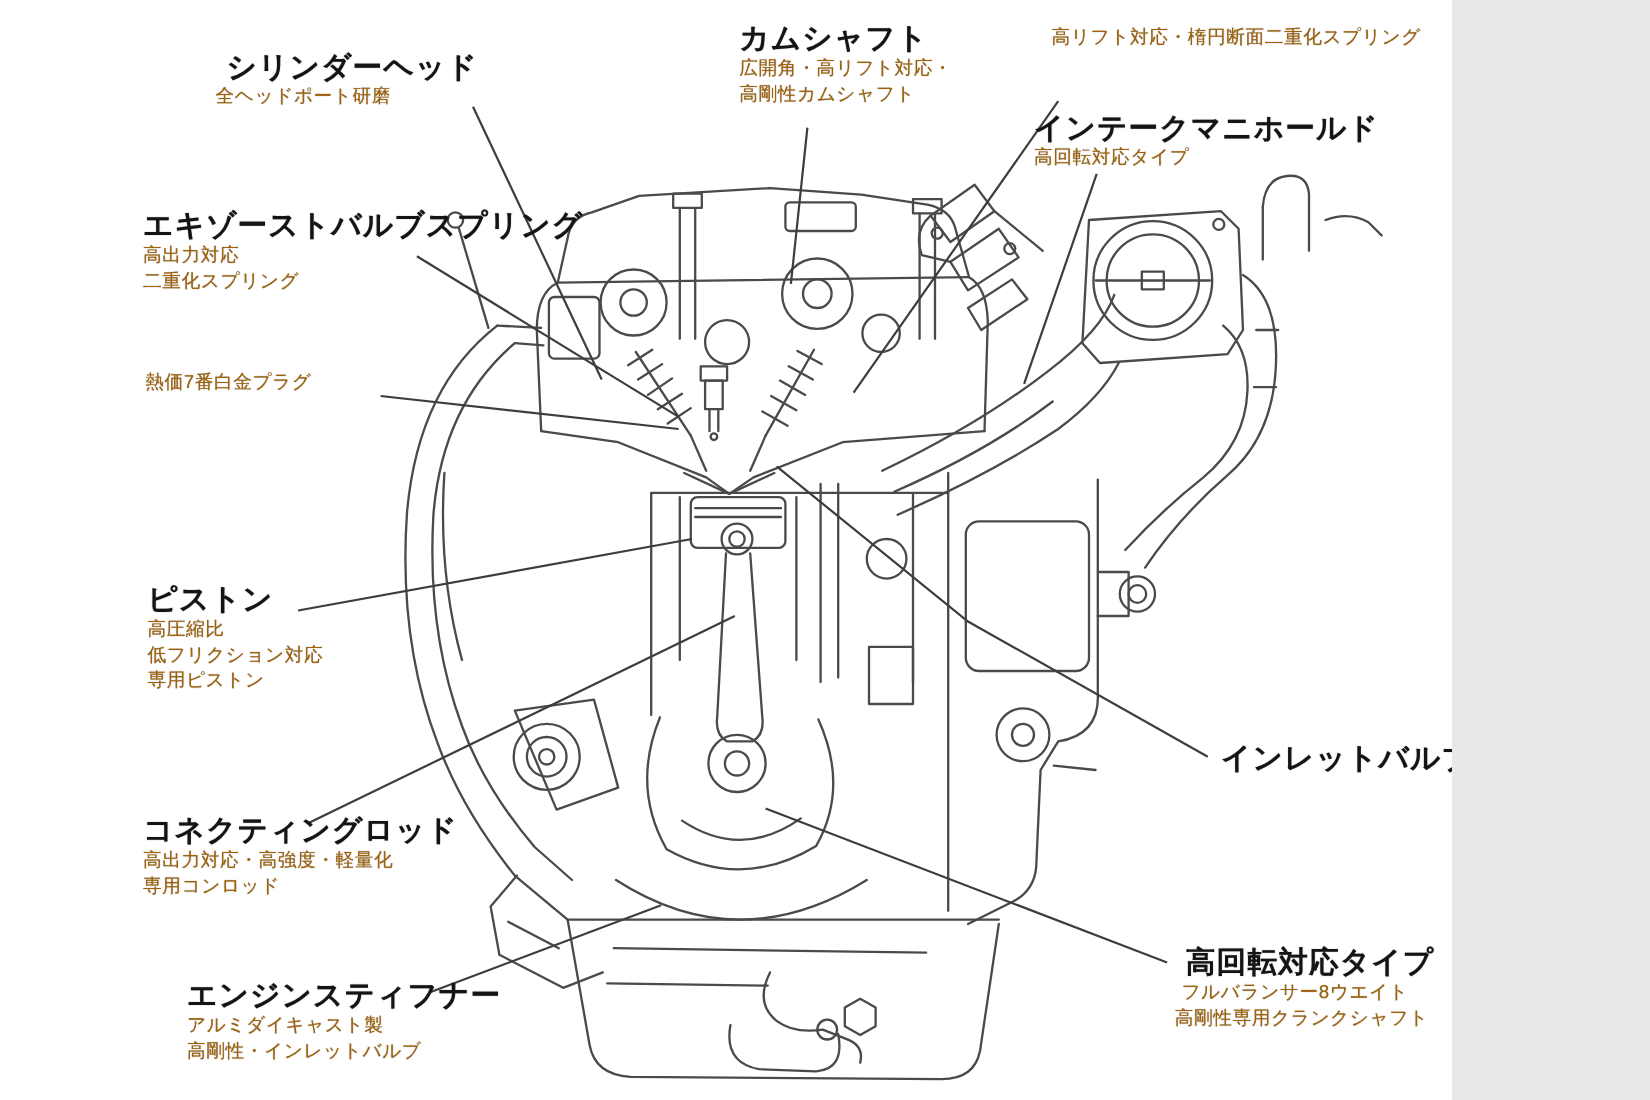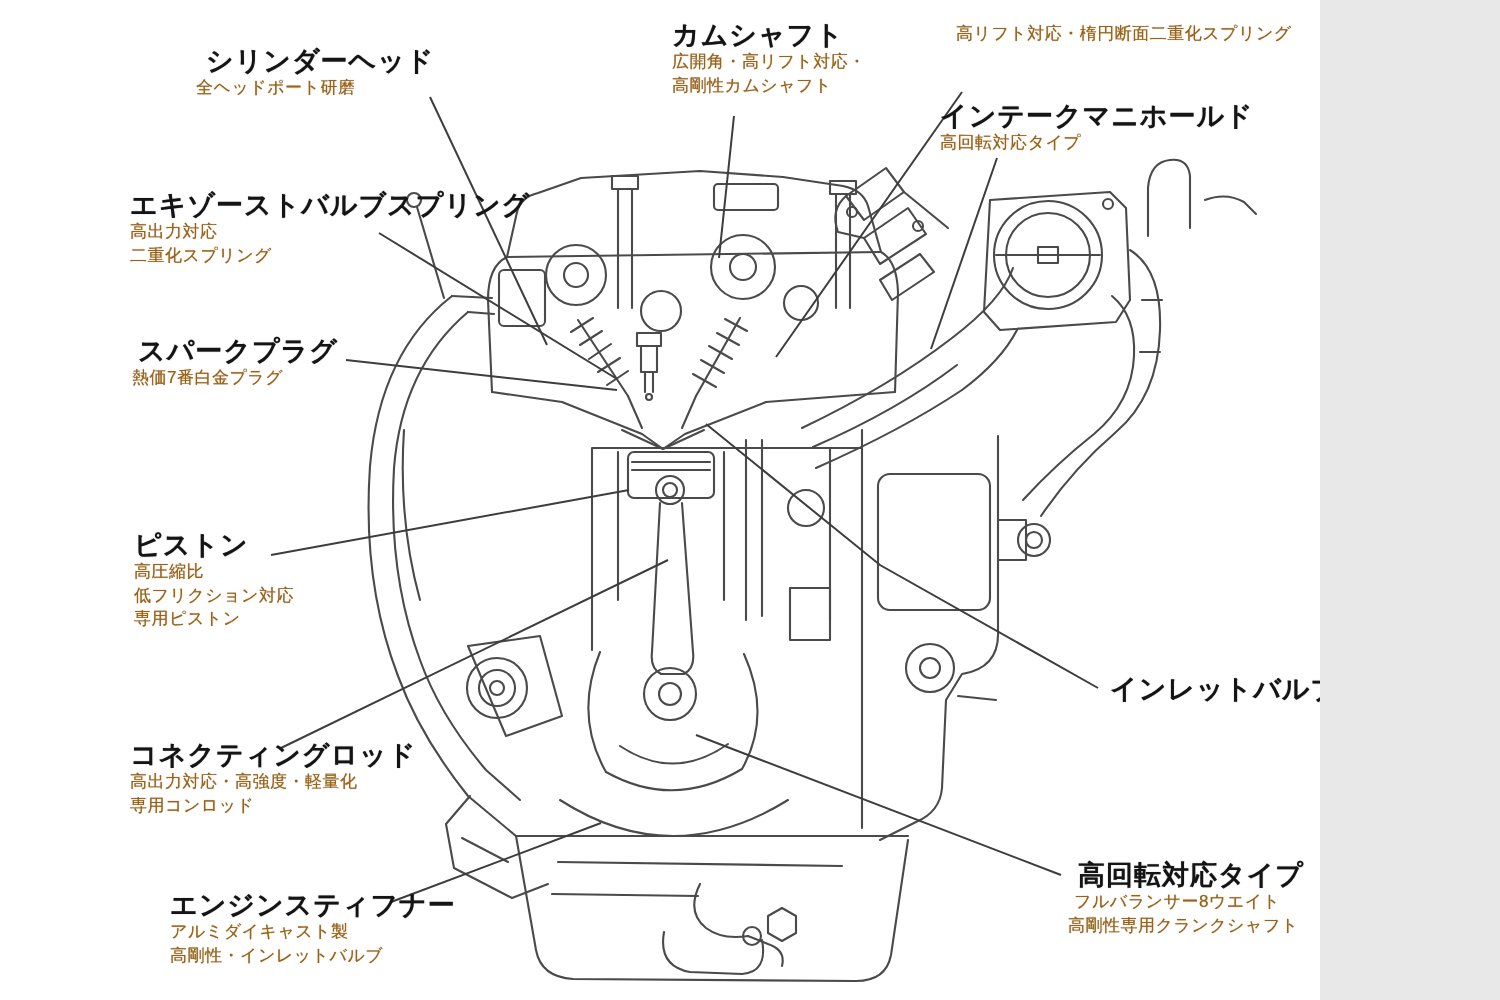--- a/index.html
+++ b/index.html
@@ -154,21 +154,20 @@
     <div class="label-sub">高回転対応タイプ</div>
   </div>
 
   <div class="label" style="left:130px;top:190px;">
     <div class="label-title">エキゾーストバルブスプリング</div>
     <div class="label-sub">高出力対応</div>
     <div class="label-sub">二重化スプリング</div>
   </div>
 
   <div class="label" style="left:138px;top:336px;">
-    <div class="label-title">スパークプラグ</div>
     <div class="label-sub" style="margin-left:-6px;">熱価7番白金プラグ</div>
   </div>
 
   <div class="label" style="left:130px;top:740px;">
     <div class="label-title">コネクティングロッド</div>
     <div class="label-sub">高出力対応・高強度・軽量化</div>
     <div class="label-sub">専用コンロッド</div>
   </div>
 
   <div class="label" style="left:134px;top:530px;">

